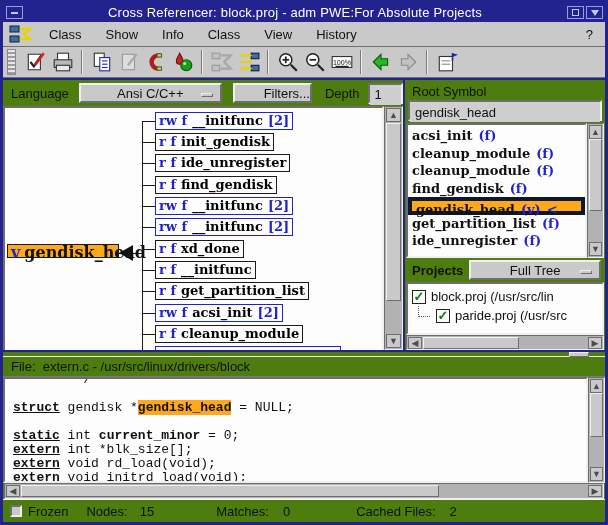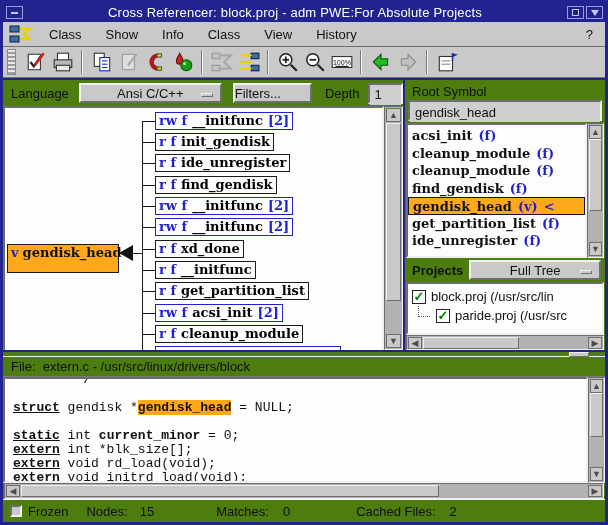--- a/index.html
+++ b/index.html
@@ -50,39 +50,39 @@
   .vdivider { width:2px; background:#23238f; }
   .rightcol { flex:1; display:flex; flex-direction:column; min-height:0; }
 
   
   .controls { height:26px; flex:0 0 26px; display:flex; align-items:center; padding-left:8px; }
   .optmenu { height:20px; display:flex; align-items:center; justify-content:center; position:relative;
              font-size:13px; }
   .optmenu .dash { position:absolute; right:7px; top:8px; width:12px; height:4px; background:#c9c9c9;
                    border-top:1px solid #f0f0f0; border-left:1px solid #f0f0f0;
                    border-bottom:1px solid #6e6e6e; border-right:1px solid #6e6e6e; }
-  .btn { height:20px; display:flex; align-items:center; justify-content:flex-start; font-size:13px; }
+  .btn { height:20px; display:flex; align-items:center; justify-content:flex-end; font-size:13px; }
   .field { height:20px; background:#cfcfcf; font-size:13px; padding:0 5px;
            font-family:"Liberation Sans",sans-serif; color:#111; width:100%; }
 
   
   .treewrap { flex:1; display:flex; min-height:0; }
   .tcanvas { flex:1; background:#fdfdfd; position:relative; overflow:hidden; }
   .titem { position:absolute; left:150px; height:18px; line-height:15px; padding:0 3px;
            background:#fdfdfd; border:1px solid #1a1a1a; white-space:nowrap;
            font-family:"DejaVu Serif",serif; font-size:13px; font-weight:bold;text-align:right; }
   .titem .pfx { color:#2222cc; margin-right:5px; }
   .titem .nm  { color:#000; }
   .titem .sfx { color:#2222cc; margin-left:5px; }
   .titem.t-blue { border-color:#2222cc; }
   .vline { position:absolute; width:1px; background:#1a1a1a; }
   .hline { position:absolute; height:1px; background:#1a1a1a; }
-  .rootnode { position:absolute; left:2px; top:136px; width:112px; height:29px;
+  .rootnode { position:absolute; left:2px; top:136px; width:112px; height:14px;
               background:#ffa81c; border:1px solid #1a1a1a; line-height:16px; padding-left:3px;
-              font-family:"DejaVu Serif",serif; font-size:13px; font-weight:bold; white-space:nowrap; }
+              font-family:"DejaVu Serif",serif; font-size:16px; font-weight:bold; white-space:nowrap; }
   .rootnode .pfx { color:#2222cc; margin-right:4px; }
   .roottri { position:absolute; left:114px; top:137px; width:0; height:0;
              border-top:8px solid transparent; border-bottom:8px solid transparent;
              border-right:14px solid #111; }
 
   
   .vsb { width:19px; flex:0 0 19px; background:#b2b2b2; position:relative;
          border-top:1px solid #6e6e6e; border-left:1px solid #6e6e6e;
          border-bottom:1px solid #f0f0f0; border-right:1px solid #f0f0f0; }
   .vsb .arr { position:absolute; left:1px; width:15px; height:14px; display:flex;
@@ -107,21 +107,21 @@
                 border-bottom:1px solid #6e6e6e; border-right:1px solid #6e6e6e; }
 
   
   .rs-label { height:20px; flex:0 0 20px; padding:4px 0 0 7px; font-size:13px; }
   .rs-fieldwrap { height:21px; flex:0 0 21px; margin:0 3px 2px 3px; }
   .rs-list { flex:1 1 auto; display:flex; margin:0 1px; min-height:0; }
   .symlist { flex:1; background:#fdfdfd; overflow:hidden; padding-top:2px; }
   .symrow { height:17.5px; line-height:17px; padding:0 4px; white-space:nowrap;
             font-family:"DejaVu Serif",serif; font-size:13px; font-weight:bold; }
   .symrow .typ, .symrow .mk { color:#2222cc; margin-left:6px; }
-  .symrow.sel { background:#ffa81c; border:1px solid #0f172a; }
+  .symrow.sel { background:#ffa81c; border:4px solid #0f172a; }
   .ssb { width:17px; flex:0 0 17px; }
   .proj-row { height:24px; flex:0 0 24px; display:flex; align-items:center; padding:0 4px 0 7px; }
   .proj-row .plabel { font-weight:bold; margin-right:6px; }
   .ptree { height:53px; flex:0 0 53px; background:#fdfdfd; margin:0 1px; overflow:hidden;
            padding-top:3px; }
   .prow { display:flex; align-items:center; height:19px; white-space:nowrap; overflow:hidden;
           font-size:13px; }
   .cbx { width:14px; height:14px; background:#fdfdfd; border:1px solid #222; color:#0a7d0a;
          font-size:13px; line-height:12px; text-align:center; font-weight:bold; flex:0 0 14px;
          margin:0 5px 0 4px; }

